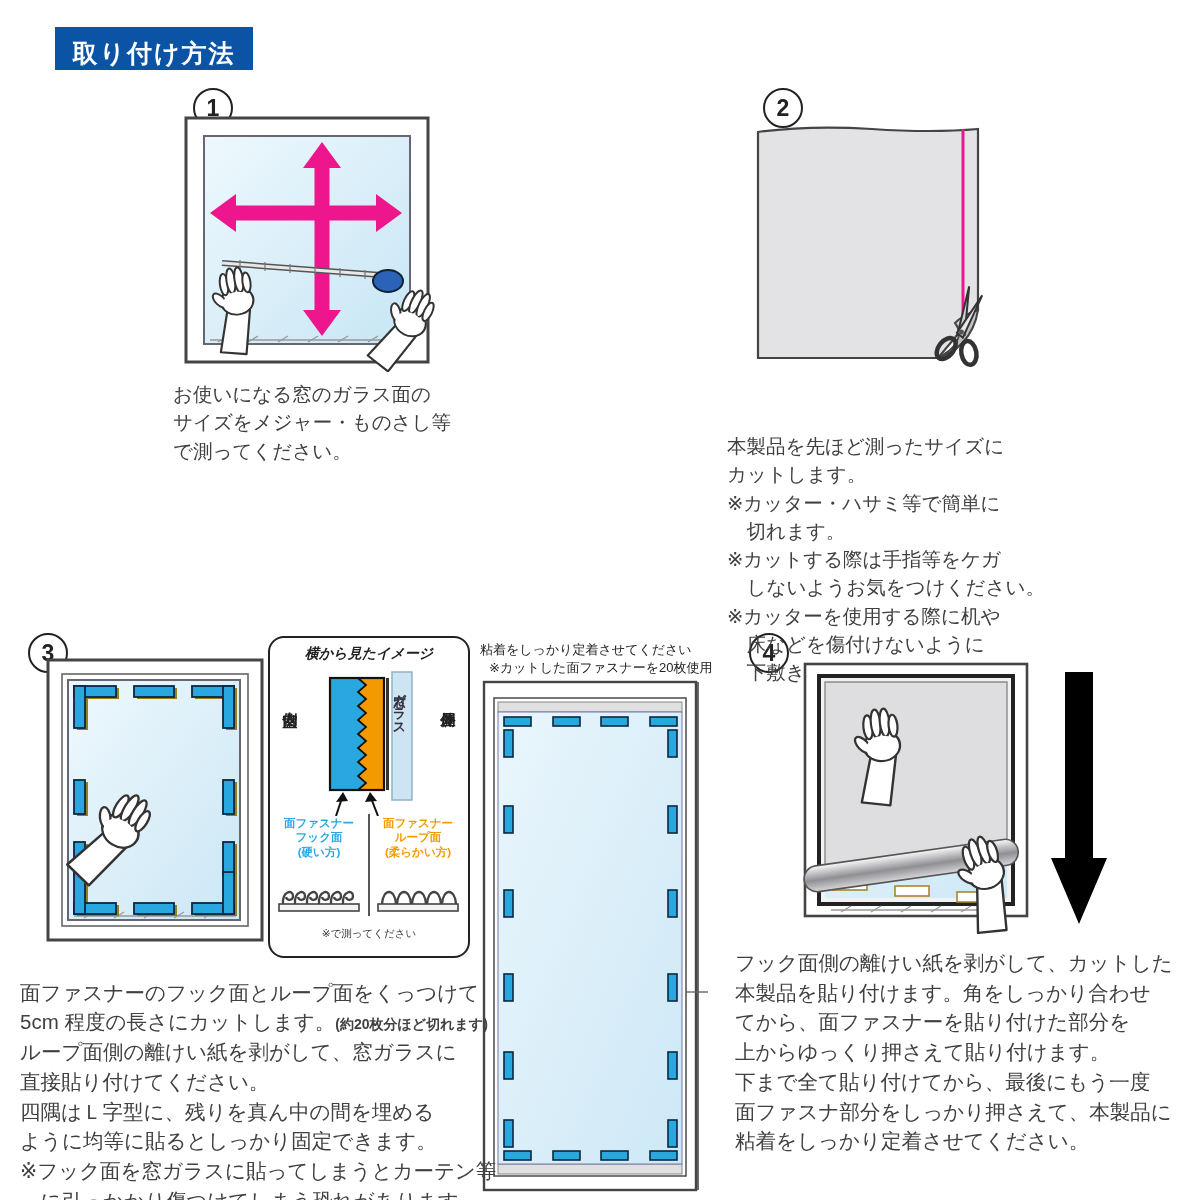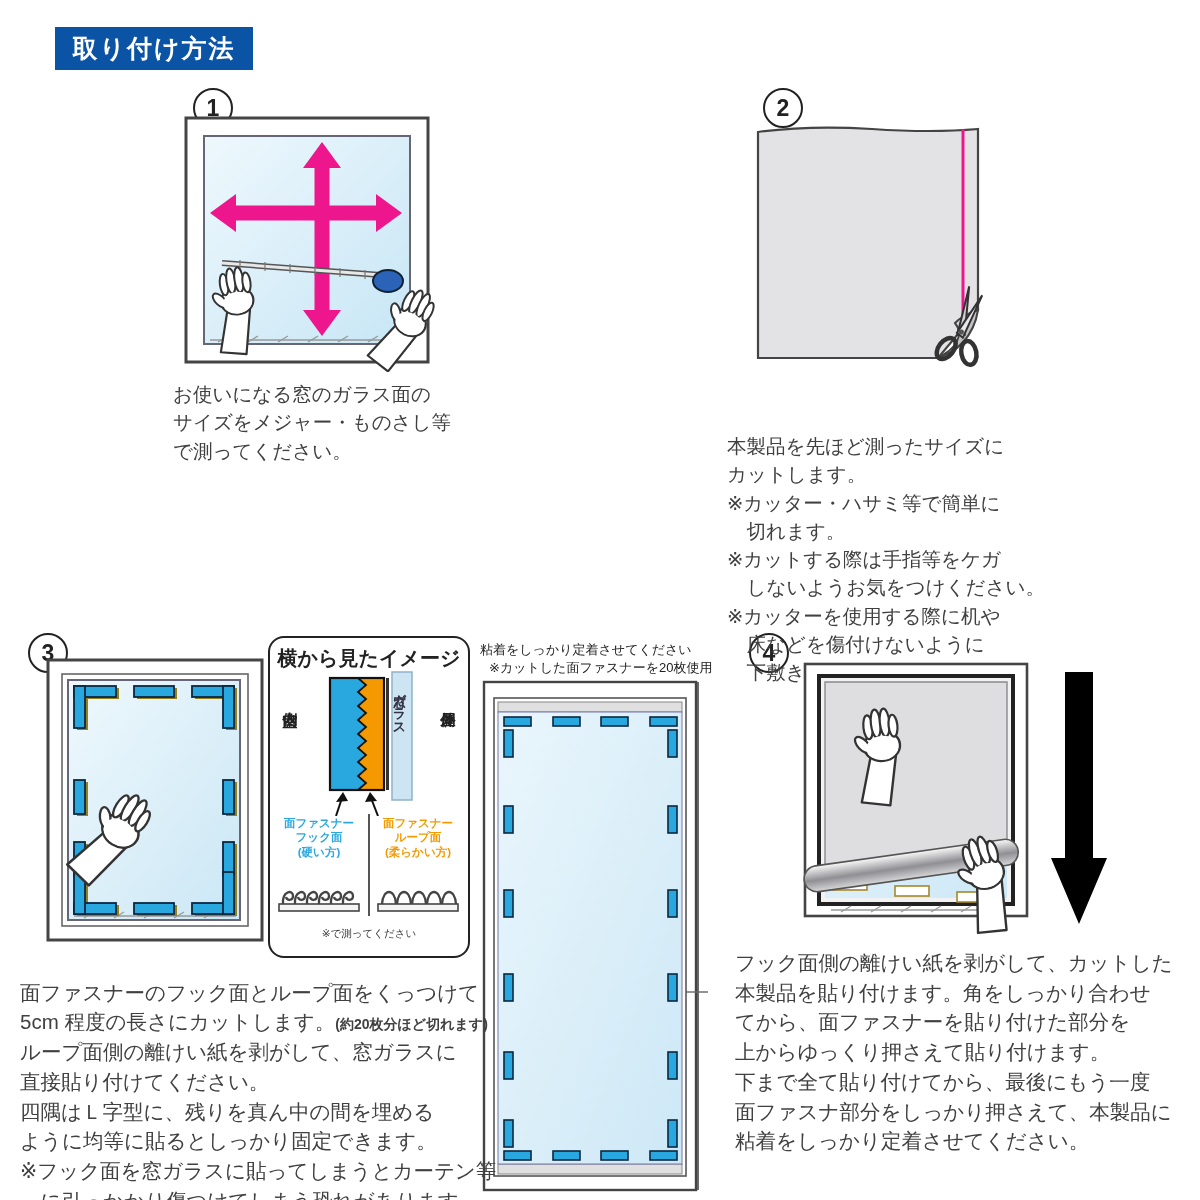--- a/index.html
+++ b/index.html
@@ -1,29 +1,29 @@
 <!DOCTYPE html>
 <html><head>
 <meta charset="utf-8">
 <style>
   html,body{margin:0;padding:0;background:#fff;}
   .page{position:relative;width:1200px;height:1200px;background:#fff;overflow:hidden;
         font-family:"Liberation Sans","DejaVu Sans",sans-serif;color:#111;}
   .abs{position:absolute;}
   .hdr-box{left:55px;top:27px;width:198px;height:43px;background:#0b53a4;color:#fff;
-           display:flex;align-items:center;justify-content:center;font-size:25px;font-weight:bold;letter-spacing:2px;}
+           display:flex;align-items:flex-end;justify-content:center;font-size:25px;font-weight:bold;letter-spacing:2px;}
   .hdr-note{left:278px;top:32px;font-size:27px;font-weight:bold;color:#0b53a4;letter-spacing:1px;}
   .badge{width:36px;height:36px;border:2.5px solid #222;border-radius:50%;background:#fff;
          display:flex;align-items:center;justify-content:center;font-size:23px;font-weight:bold;color:#222;}
   .cap{white-space:pre-line;line-height:1.45;color:#404040;}
   .cap-s{font-size:19.5px;}
   .cap-l{font-size:20.5px;}
   .small-inline{font-size:14px;font-weight:bold;}
   .panel{left:268px;top:636px;width:198px;height:318px;border:2.5px solid #222;border-radius:16px;background:#fff;}
-  .panel .title{position:absolute;left:0;top:7px;width:100%;text-align:center;font-size:20px;font-weight:bold;color:#222;}
+  .panel .title{position:absolute;left:0;top:7px;width:100%;text-align:center;font-size:14px;font-weight:bold;color:#222;font-style:italic;}
   .vlabel{position:absolute;writing-mode:vertical-rl;text-orientation:upright;font-weight:bold;color:#222;}
   .vel-label{position:absolute;top:178px;font-size:11.5px;font-weight:bold;text-align:center;white-space:pre-line;line-height:1.25;}
   .hook-c{color:#29a8e0;}
   .loop-c{color:#f49a00;}
   .divider{position:absolute;left:98px;top:176px;width:2px;height:102px;background:#555;}
   .panel .foot{position:absolute;left:0;top:289px;width:100%;text-align:center;font-size:10.5px;color:#333;}
   .ex-title{font-size:13px;color:#222;}
 </style>
 </head>
 <body>

